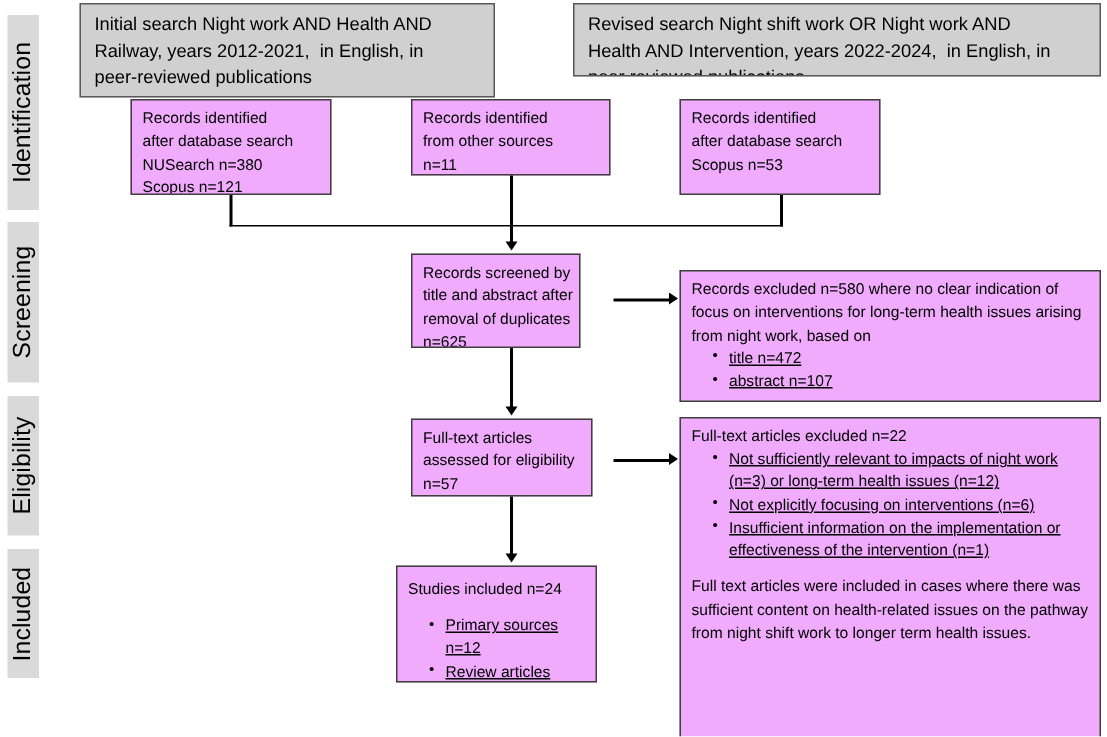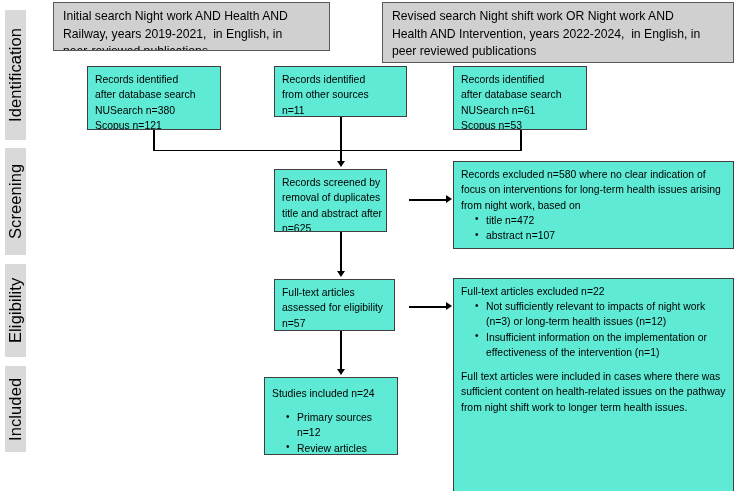--- a/index.html
+++ b/index.html
@@ -32,21 +32,21 @@
     font-size: 16.5px;
     letter-spacing: 0.1px;
     line-height: 1;
   }
 
   
   .box {
     position: absolute;
     box-sizing: border-box;
     border: 1.3px solid #3f3f3f;
-    background: #5eead4;
+    background: #f0abfc;
     color: #000000;
     font-size: 10.4px;
     line-height: 1.47;
     padding: 5px 7px 4px 7px;
     overflow: hidden;
   }
   .box.header {
     background: #d0d0d0;
     border: 1.3px solid #595959;
     font-size: 12.2px;
@@ -59,20 +59,21 @@
   .box ul {
     margin: 0;
     padding: 0 0 0 15px;
     list-style: none;
   }
   .box ul li {
     position: relative;
     margin: 0;
     padding: 0 0 0 10px;
     line-height: 1.46;
+    text-decoration: underline;
   }
   .box ul li::before {
     content: "\2022";
     position: absolute;
     left: -1px;
     top: -0.5px;
     font-size: 10px;
   }
   .gap { height: 9px; }
 
@@ -109,27 +110,27 @@
   <div class="stage-label" style="left:5px; top:148px; width:21px; height:107px;">
     <span>Screening</span>
   </div>
   <div class="stage-label" style="left:5px; top:264px; width:21px; height:93px;">
     <span>Eligibility</span>
   </div>
   <div class="stage-label" style="left:5px; top:366px; width:21px; height:86px;">
     <span>Included</span>
   </div>
 
-  <div class="box header" style="left:53px; top:2px; width:277px; height:49px;">
+  <div class="box header" style="left:53px; top:2px; width:277px; height:63px;">
     <div class="line">Initial search Night work AND Health AND</div>
-    <div class="line">Railway, years 2019-2021,  in English, in</div>
+    <div class="line">Railway, years 2012-2021,  in English, in</div>
     <div class="line">peer-reviewed publications</div>
   </div>
 
-  <div class="box header" style="left:382px; top:2px; width:352px; height:61px;">
+  <div class="box header" style="left:382px; top:2px; width:352px; height:49px;">
     <div class="line">Revised search Night shift work OR Night work AND</div>
     <div class="line">Health AND Intervention, years 2022-2024,  in English, in</div>
     <div class="line">peer reviewed publications</div>
   </div>
 
   <div class="box" style="left:87px; top:66px; width:134px; height:64px;">
     <div class="line">Records identified</div>
     <div class="line">after database search</div>
     <div class="line">NUSearch n=380</div>
     <div class="line">Scopus n=121</div>
@@ -137,49 +138,49 @@
 
   <div class="box" style="left:274px; top:66px; width:133px; height:51px;">
     <div class="line">Records identified</div>
     <div class="line">from other sources</div>
     <div class="line">n=11</div>
   </div>
 
   <div class="box" style="left:453px; top:66px; width:134px; height:64px;">
     <div class="line">Records identified</div>
     <div class="line">after database search</div>
-    <div class="line">NUSearch n=61</div>
     <div class="line">Scopus n=53</div>
   </div>
 
   <div class="box" style="left:274px; top:169px; width:113px; height:63px;">
     <div class="line">Records screened by</div>
+    <div class="line">title and abstract after</div>
     <div class="line">removal of duplicates</div>
-    <div class="line">title and abstract after</div>
     <div class="line">n=625</div>
   </div>
 
-  <div class="box" style="left:453px; top:161px; width:281px; height:88px;">
+  <div class="box" style="left:453px; top:180px; width:281px; height:88px;">
     <div class="wrapline">Records excluded n=580  where no clear indication of focus on interventions for long-term health issues arising from night work, based on</div>
     <ul>
       <li>title n=472</li>
       <li>abstract n=107</li>
     </ul>
   </div>
 
   <div class="box" style="left:274px; top:279px; width:121px; height:52px;">
     <div class="line">Full-text articles</div>
     <div class="line">assessed for eligibility</div>
     <div class="line">n=57</div>
   </div>
 
   <div class="box" style="left:453px; top:278px; width:281px; height:238px;">
     <div class="wrapline">Full-text articles excluded  n=22</div>
     <ul>
       <li>Not sufficiently relevant to impacts of night work (n=3) or long-term health issues (n=12)</li>
+      <li>Not explicitly focusing on interventions (n=6)</li>
       <li>Insufficient information on the implementation or effectiveness of the intervention (n=1)</li>
     </ul>
     <div class="gap"></div>
     <div class="wrapline">Full text articles were included in cases where there was sufficient content on health-related issues on the pathway from night shift work to longer term health issues.</div>
   </div>
 
   <div class="box" style="left:264px; top:377px; width:134px; height:78px; padding-top:8px;">
     <div class="wrapline">Studies included n=24</div>
     <div class="gap"></div>
     <ul>

